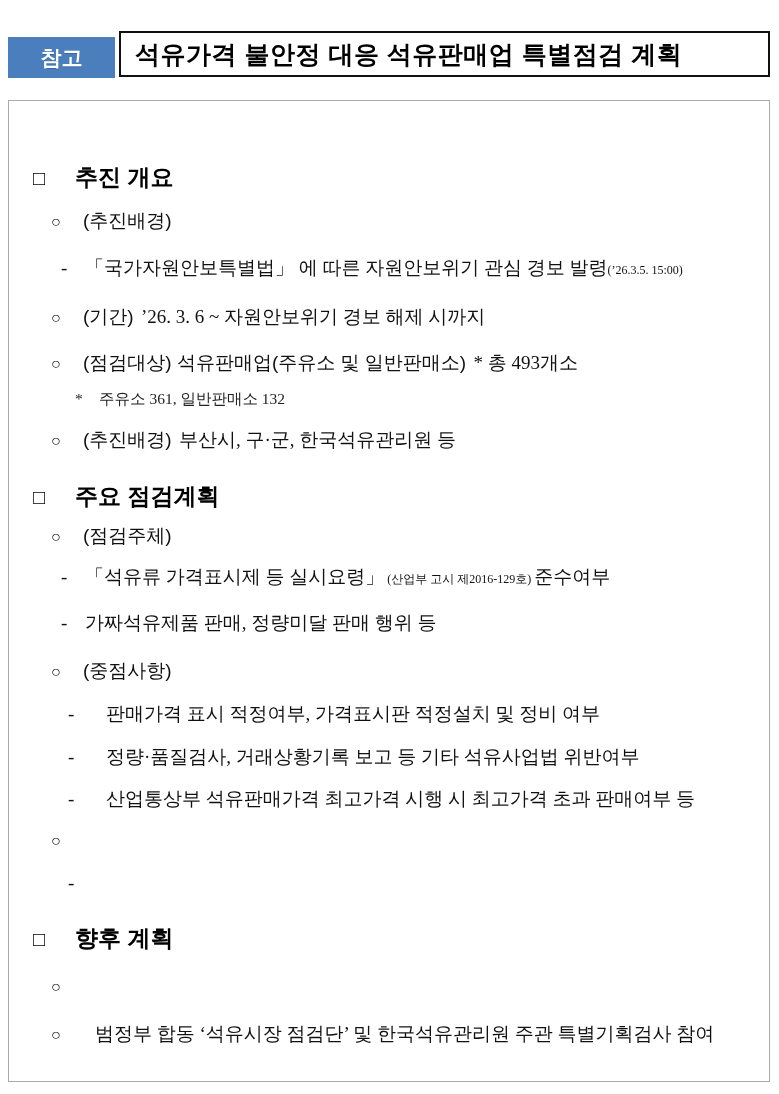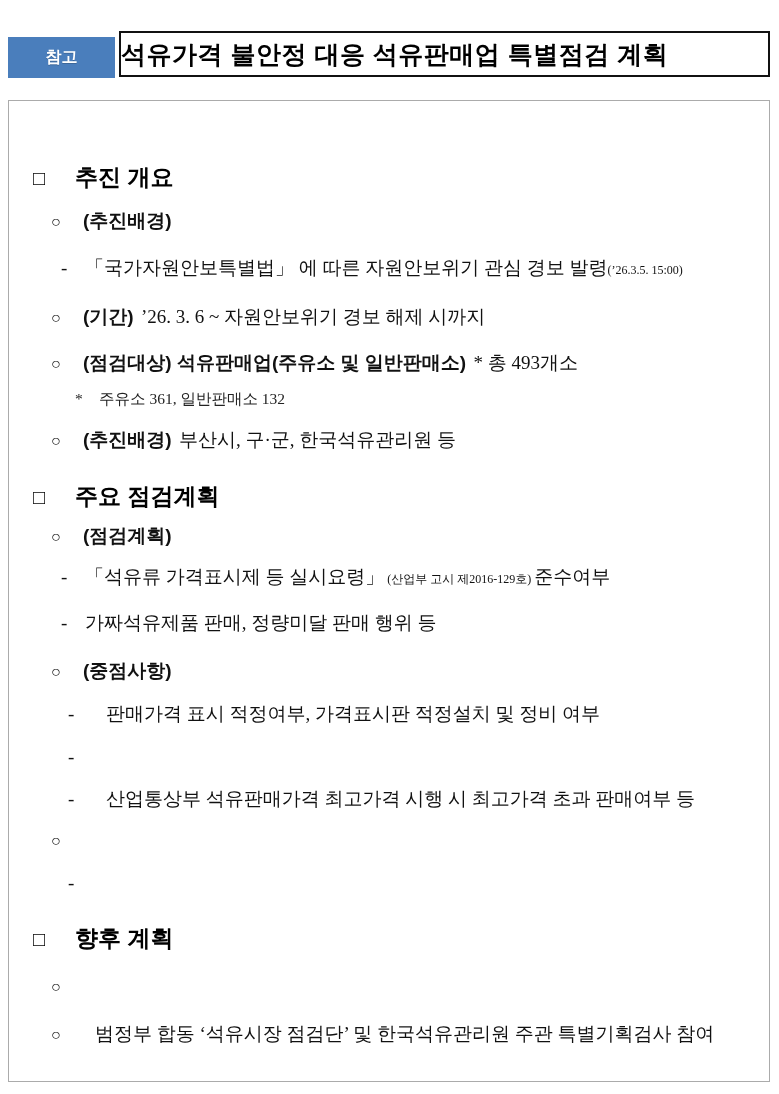--- a/index.html
+++ b/index.html
@@ -14,31 +14,32 @@
     overflow: hidden;
   }
   
   .hdr-tag {
     position: absolute;
     left: 8px; top: 37px;
     width: 107px; height: 41px;
     display: flex; align-items: center; justify-content: center;
     font-family: "Liberation Sans", "DejaVu Sans", sans-serif;
     font-weight: 700;
-    font-size: 16px;
+    font-size: 21px;
     color: #ffffff;
     text-shadow: 0 1px 0 rgba(0,0,0,0.18);
   }
   .hdr-title-box {
     position: absolute;
     left: 119px; top: 31px;
     width: 651px; height: 46px;
     border: 2px solid #111;
     background: #ffffff;
     display: flex; align-items: center;
+    padding-left: 14px;
     font-family: "Liberation Sans", "DejaVu Sans", sans-serif;
     font-weight: 700;
     font-size: 25px;
     letter-spacing: 0.5px;
     color: #000;
   }
   
   .body-box {
     position: absolute;
     left: 8px; top: 100px;
@@ -60,21 +61,21 @@
     padding-left: 12px;
     color: #000;
   }
   .l-h1 .bullet { width: 34px; font-size: 20px; font-weight: 400; }
 
   
   .l-o { padding-left: 30px; }
   .l-o .bullet { width: 24px; font-size: 16px; color: #222; }
   .l-o .p-bold {
     font-family: "Liberation Sans", "DejaVu Sans", sans-serif;
-    font-weight: 700;
+    font-weight: 400;
   }
   .l-o .p-text { margin-left: 0.38em; }
 
   
   .l-o2 { padding-left: 30px; }
   .l-o2 .bullet { width: 36px; font-size: 16px; color: #222; }
 
   
   .l-dash { padding-left: 40px; }
   .l-dash .bullet { width: 16px; }
@@ -151,21 +152,21 @@
       <span class="content"><span class="p-bold">(추진배경)</span><span class="p-text">부산시, 구·군, 한국석유관리원 등</span></span>
     </div>
 
     <div class="line l-h1 mt24">
       <span class="bullet">□</span>
       <span class="content">주요 점검계획</span>
     </div>
 
     <div class="line l-o mt8">
       <span class="bullet">○</span>
-      <span class="content"><span class="p-bold">(점검계획)</span></span>
+      <span class="content"><span class="p-bold">(점검주체)</span></span>
     </div>
 
     <div class="line l-dash mt10">
       <span class="bullet">-</span>
       <span class="content"><span class="p-text">「석유류 가격표시제 등 실시요령」</span><span class="p-small"> (산업부 고시 제2016-129호) </span><span class="p-tail">준수여부</span></span>
     </div>
 
     <div class="line l-dash mt14">
       <span class="bullet">-</span>
       <span class="content"><span class="p-text">가짜석유제품 판매, 정량미달 판매 행위 등</span></span>
@@ -176,20 +177,21 @@
       <span class="content"><span class="p-bold">(중점사항)</span></span>
     </div>
 
     <div class="line l-dash2 mt12">
       <span class="bullet">-</span>
       <span class="content"><span class="p-text">판매가격 표시 적정여부, 가격표시판 적정설치 및 정비 여부</span></span>
     </div>
 
     <div class="line l-dash2 mt13">
       <span class="bullet">-</span>
+      <span class="content"><span class="p-text">정량·품질검사, 거래상황기록 보고 등 기타 석유사업법 위반여부</span></span>
     </div>
 
     <div class="line l-dash2 mt12">
       <span class="bullet">-</span>
       <span class="content"><span class="p-text">산업통상부 석유판매가격 최고가격 시행 시 최고가격 초과 판매여부 등</span></span>
     </div>
 
     <div class="line l-o mt12">
       <span class="bullet">○</span>
     </div>

